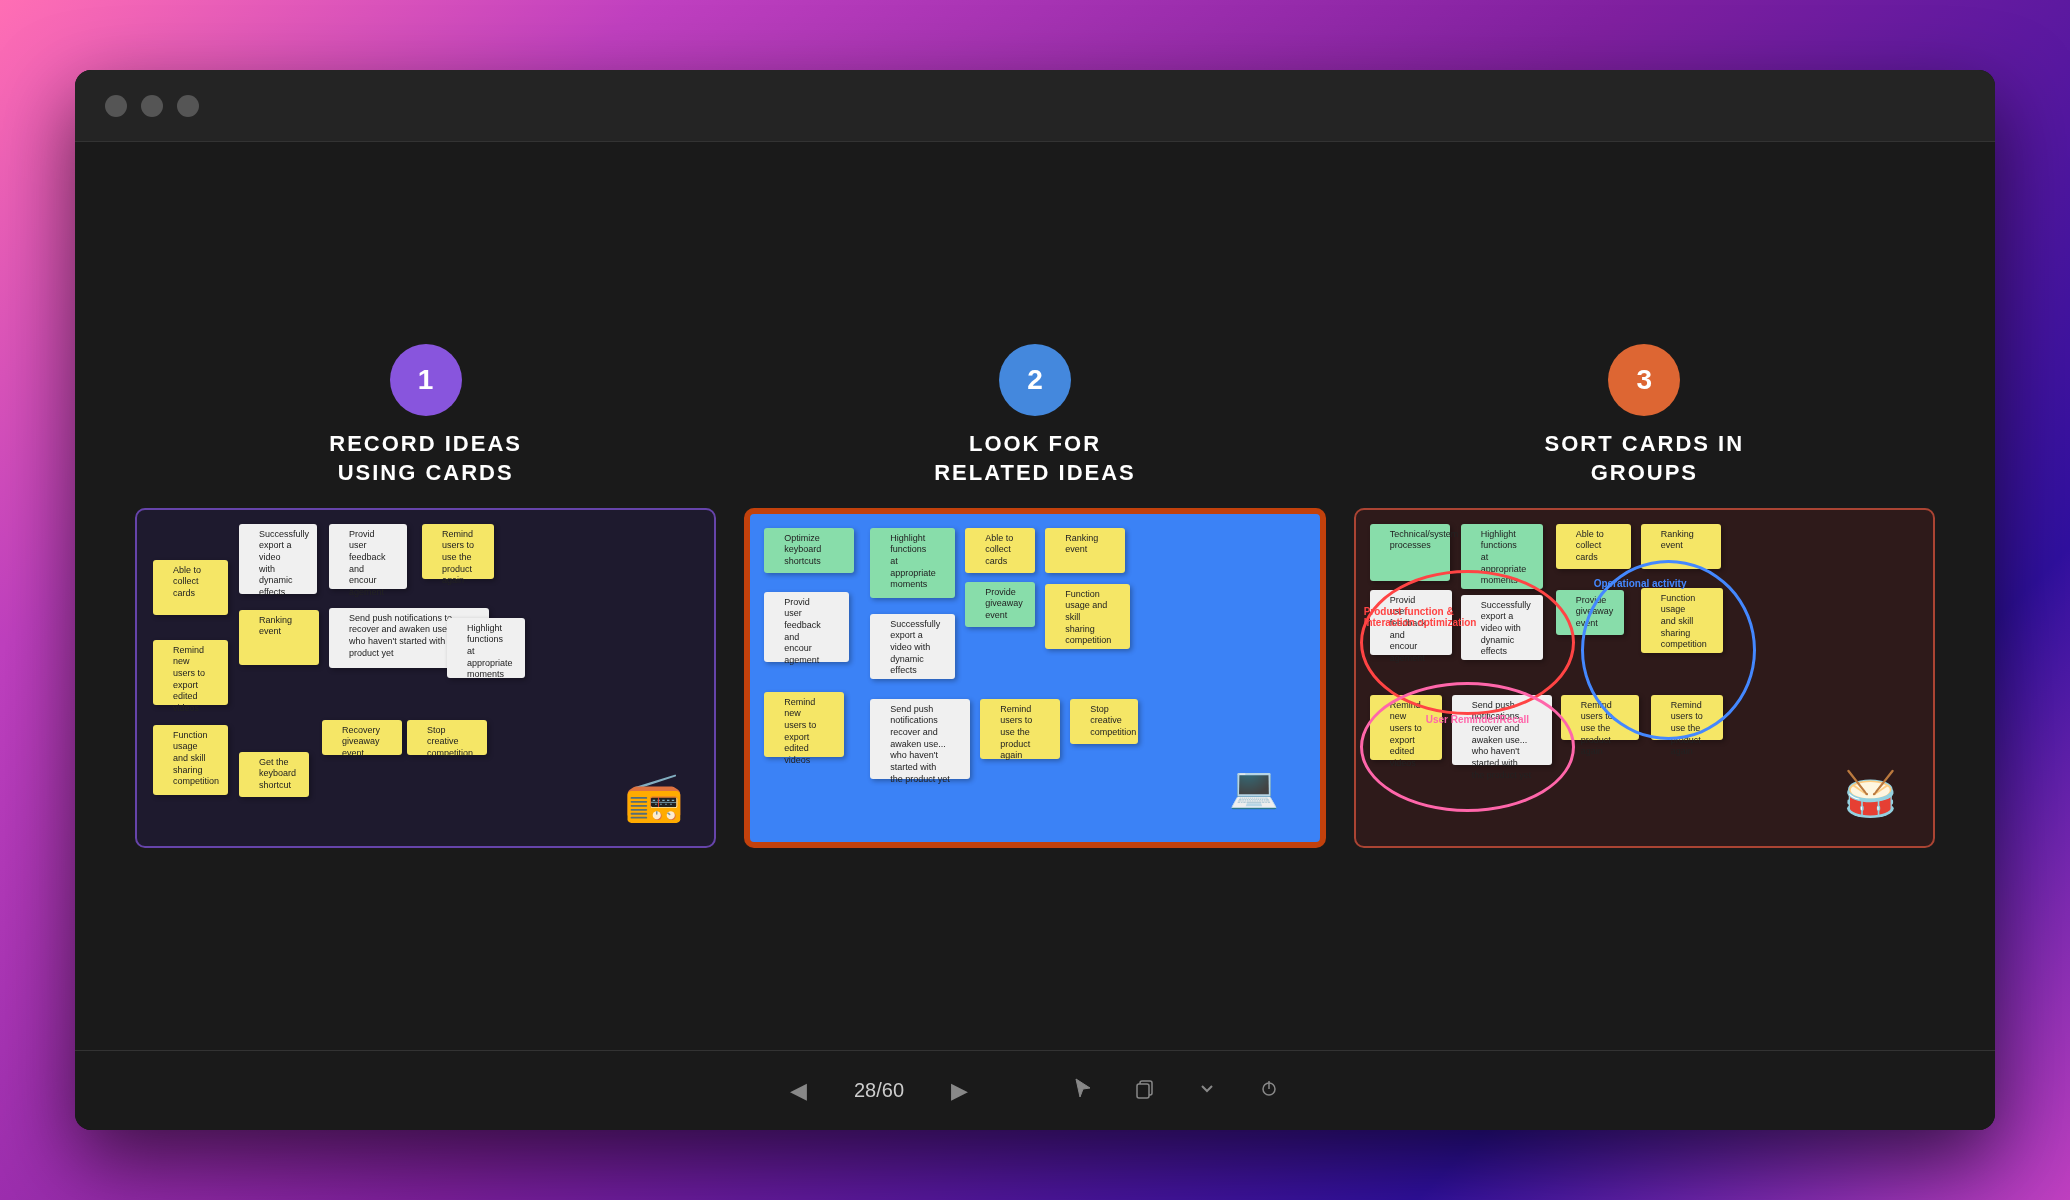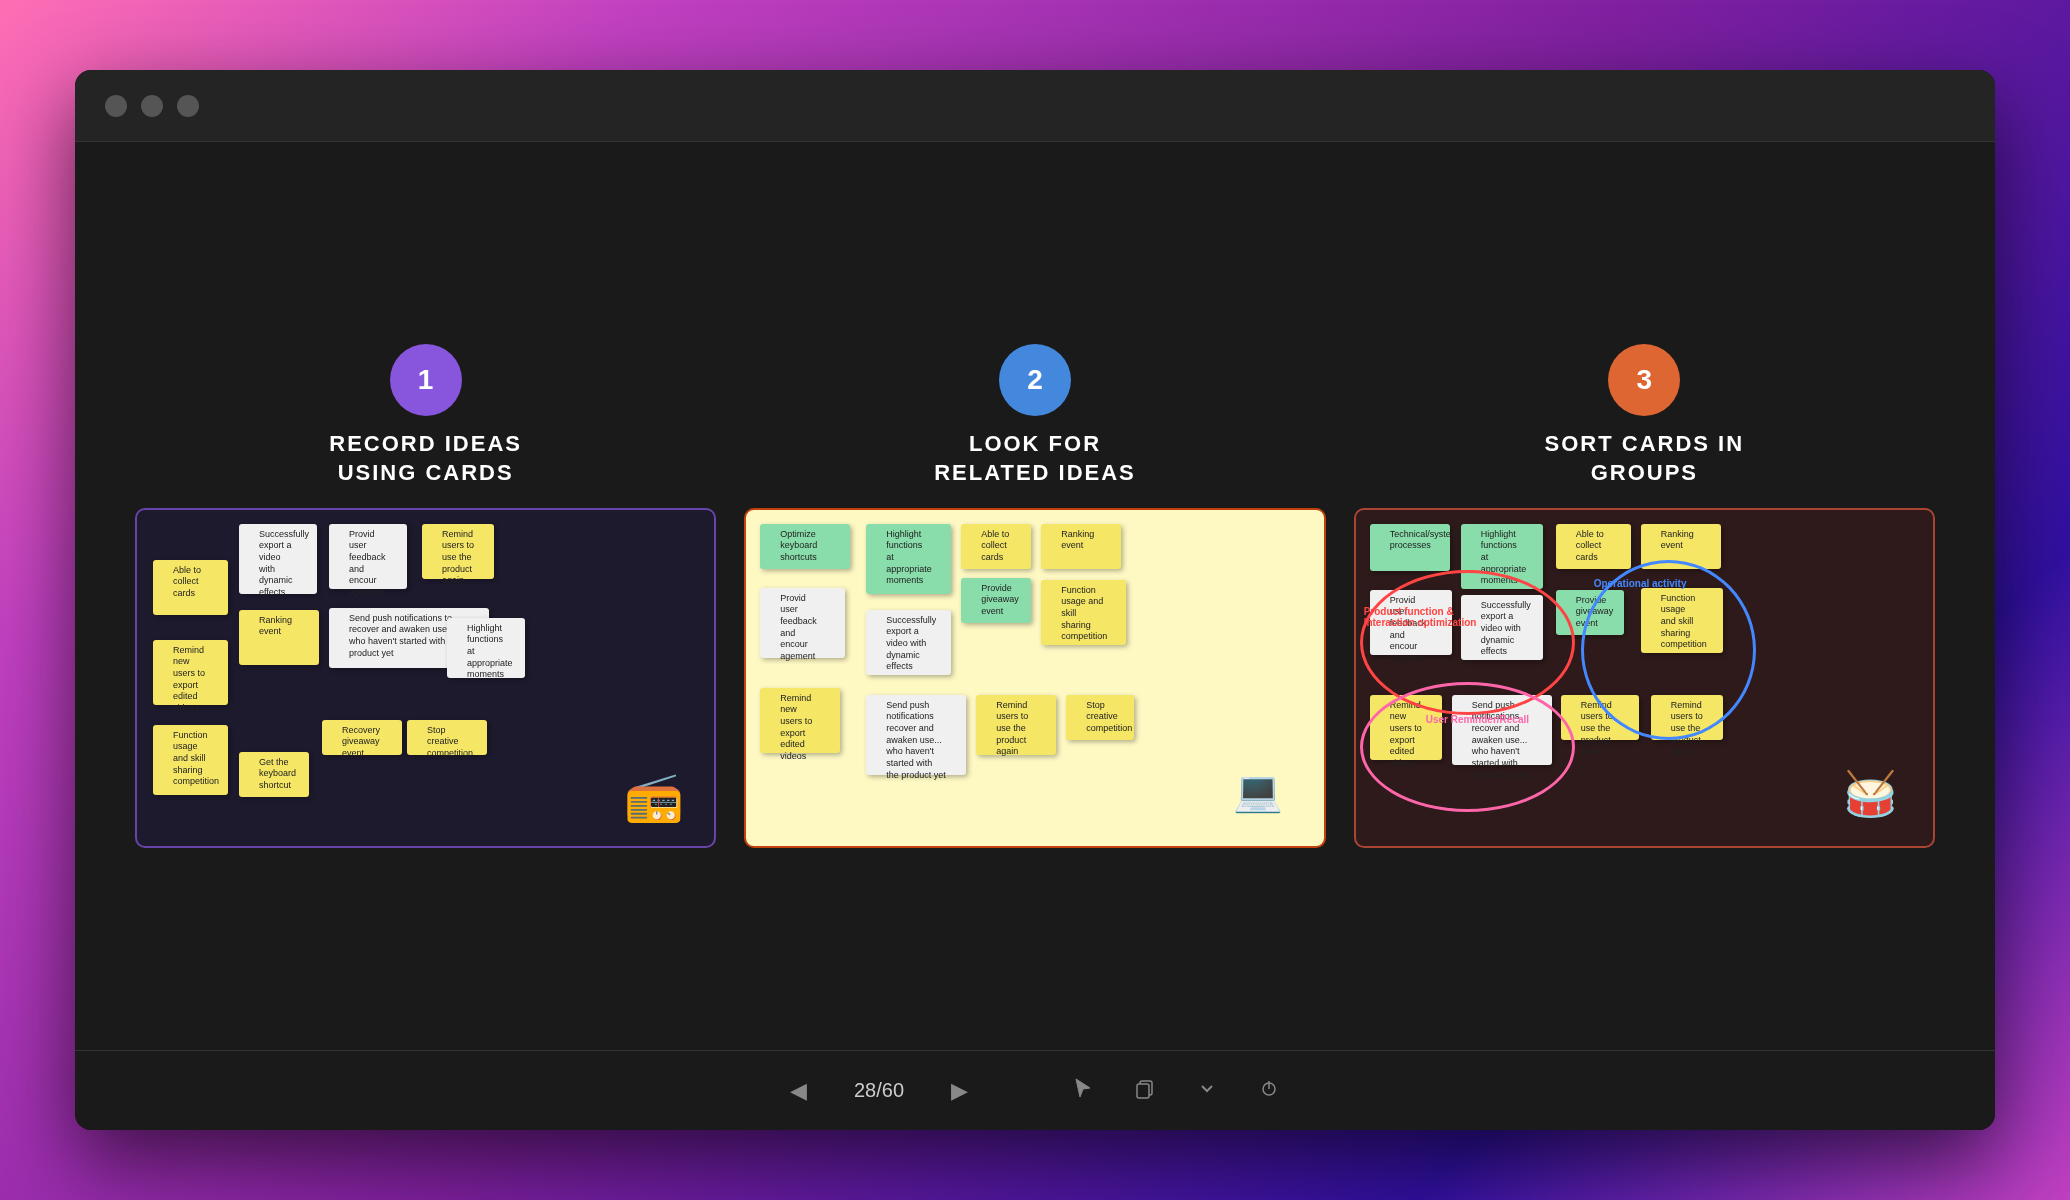--- a/index.html
+++ b/index.html
@@ -105,21 +105,21 @@
     .slide-panel {
       width: 100%;
       height: 340px;
       border-radius: 10px;
       padding: 16px;
       position: relative;
       overflow: hidden;
     }
 
     .slide-panel.panel-purple { border: 2px solid #6644aa; background: #1e1a2e; }
-    .slide-panel.panel-blue { border: 2px solid #c2410c; background: #fef9c3; }
+    .slide-panel.panel-blue { border: 6px solid #c2410c; background: #3b82f6; }
     .slide-panel.panel-red { border: 2px solid #aa4433; background: #2e1a1a; }
 
     
     .sticky {
       position: absolute;
       border-radius: 3px;
       padding: 5px 20px;
       font-size: 9px;
       line-height: 1.3;
       font-weight: 500;
@@ -153,21 +153,21 @@
     .p2-s5 { left: 14px; top: 78px; width: 85px; height: 70px; }
     .p2-s6 { left: 120px; top: 100px; width: 85px; height: 65px; }
     .p2-s7 { left: 215px; top: 68px; width: 70px; height: 45px; }
     .p2-s8 { left: 295px; top: 70px; width: 85px; height: 65px; }
     .p2-s9 { left: 14px; top: 178px; width: 80px; height: 65px; }
     .p2-s10 { left: 120px; top: 185px; width: 100px; height: 80px; }
     .p2-s11 { left: 230px; top: 185px; width: 80px; height: 60px; }
     .p2-s12 { left: 320px; top: 185px; width: 68px; height: 45px; }
 
     
-    .p3-s1 { left: 14px; top: 14px; width: 80px; height: 47px; }
+    .p3-s1 { left: 14px; top: 14px; width: 80px; height: 57px; }
     .p3-s2 { left: 105px; top: 14px; width: 82px; height: 65px; }
     .p3-s3 { left: 200px; top: 14px; width: 75px; height: 45px; }
     .p3-s4 { left: 285px; top: 14px; width: 80px; height: 45px; }
     .p3-s5 { left: 14px; top: 80px; width: 82px; height: 65px; }
     .p3-s6 { left: 105px; top: 85px; width: 82px; height: 65px; }
     .p3-s7 { left: 200px; top: 80px; width: 68px; height: 45px; }
     .p3-s8 { left: 285px; top: 78px; width: 82px; height: 65px; }
     .p3-s9 { left: 14px; top: 185px; width: 72px; height: 65px; }
     .p3-s10 { left: 96px; top: 185px; width: 100px; height: 70px; }
     .p3-s11 { left: 205px; top: 185px; width: 78px; height: 45px; }

